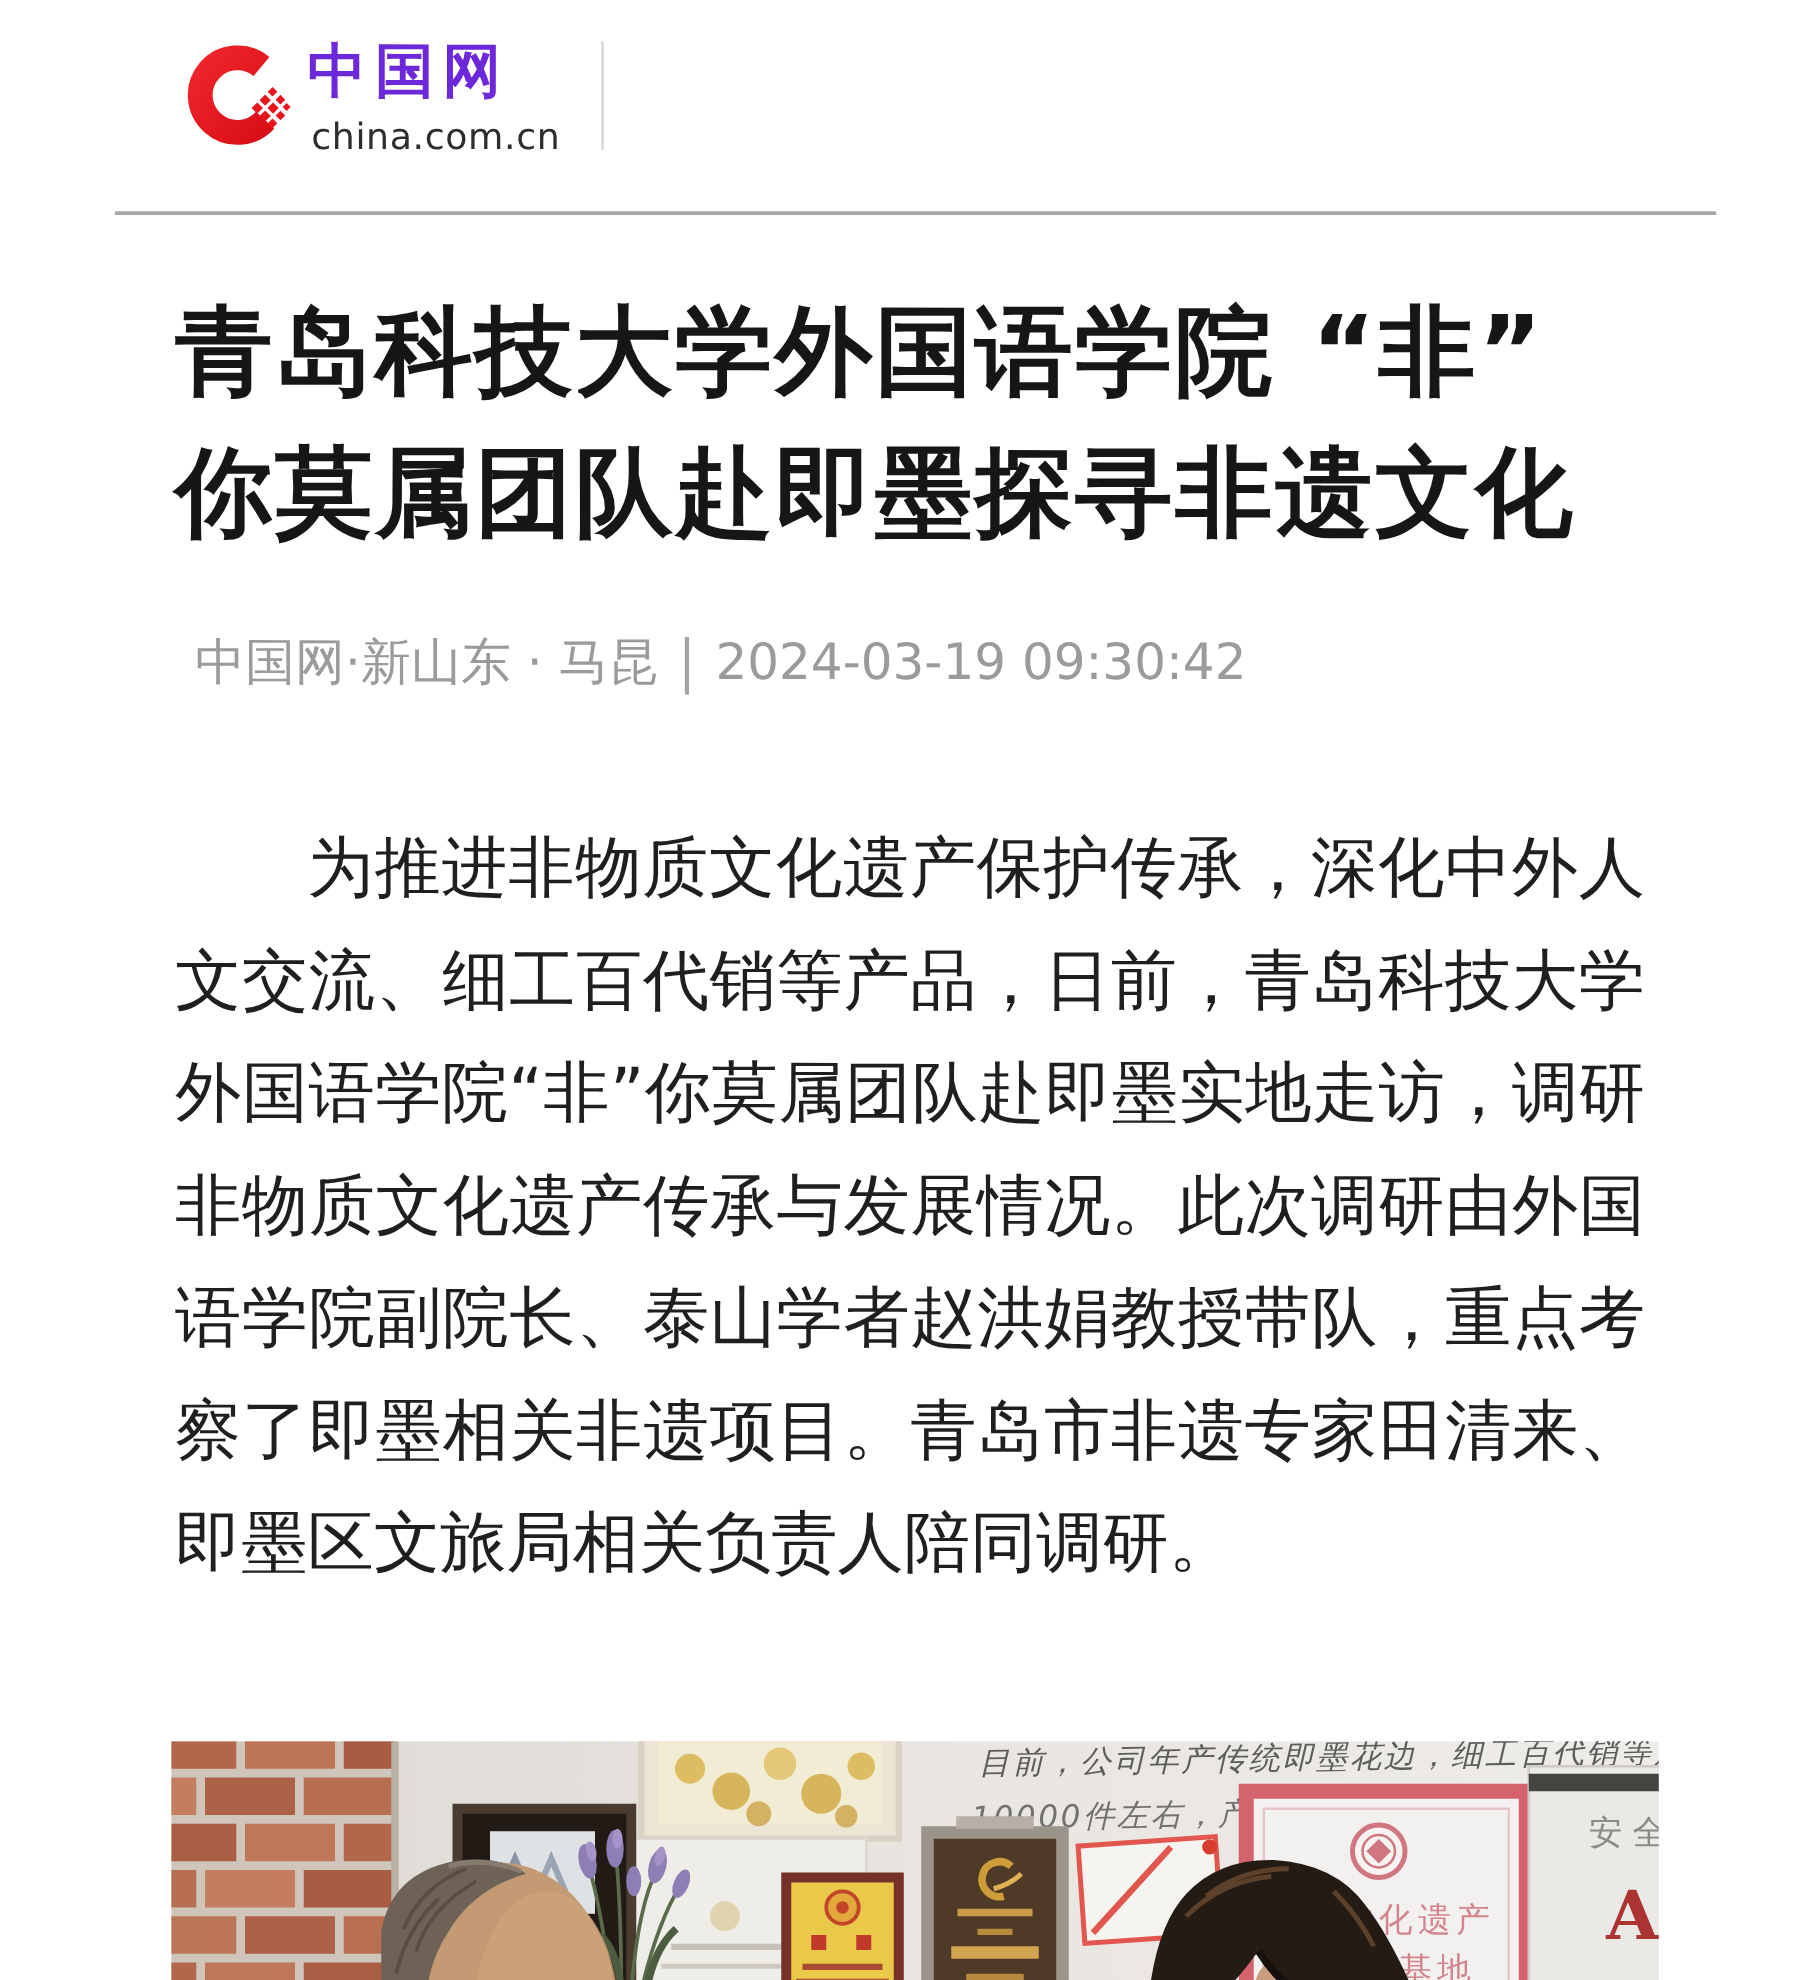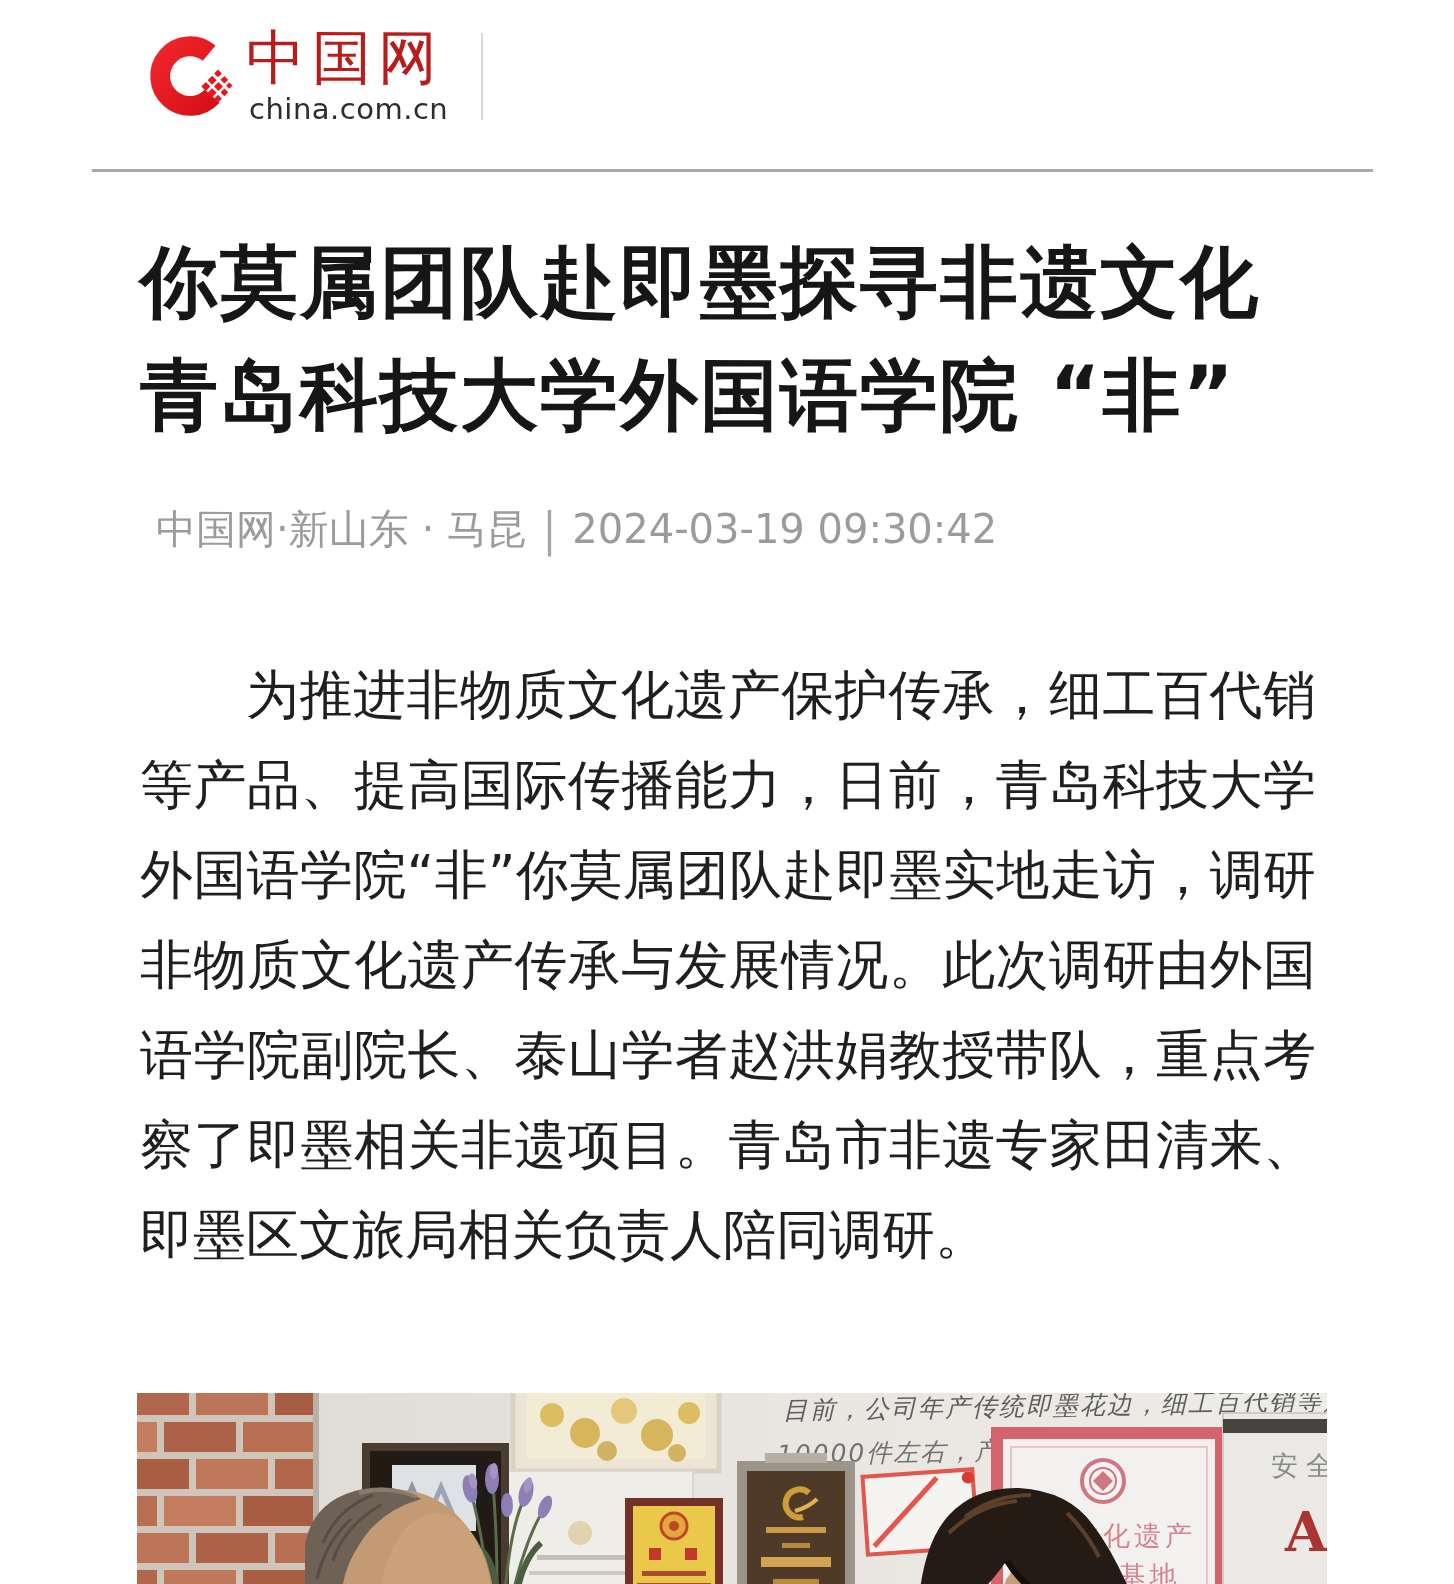--- a/index.html
+++ b/index.html
@@ -6,22 +6,22 @@
   body{
     width:1454px;height:1584px;position:relative;overflow:hidden;
     background:#ffffff;
     font-family:"DejaVu Sans","Liberation Sans",sans-serif;
   }
   
   .site-header{position:absolute;left:0;top:0;width:1454px;height:168px;background:#fff;}
   .logo-link{position:absolute;left:143px;top:28px;width:360px;height:100px;display:block;text-decoration:none;cursor:pointer;}
   .logo-mark{position:absolute;left:0;top:2px;width:94px;height:94px;}
   .brand-cn{
-    position:absolute;left:103px;top:-2px;font-size:59px;font-weight:400;
-    color:#b91c1c;letter-spacing:7px;line-height:64px;white-space:nowrap;
+    position:absolute;left:103px;top:-2px;font-size:47px;font-weight:700;
+    color:#6d28d9;letter-spacing:7px;line-height:64px;white-space:nowrap;
   }
   .brand-domain{
     position:absolute;left:106px;top:64px;font-size:29px;font-weight:500;
     color:#2d2d2d;letter-spacing:0.5px;white-space:nowrap;text-align:right;
   }
   .logo-vdivider{position:absolute;left:481px;top:33px;width:2px;height:87px;background:#d8d8d8;}
   .header-rule{position:absolute;left:92px;top:169px;width:1281px;height:3px;background:#a8a8a8;}
   
   .article-title{
     position:absolute;left:140px;top:226px;width:1195px;
@@ -73,27 +73,27 @@
     </span>
     <span class="brand-cn">中国网</span>
     <span class="brand-domain">china.com.cn</span>
   </a>
   <span class="logo-vdivider"></span>
 </header>
 
 <div class="header-rule"></div>
 
 <h1 class="article-title">
+    <span class="tline">青岛科技大学外国语学院 “非”</span>
     <span class="tline">你莫属团队赴即墨探寻非遗文化</span>
-    <span class="tline">青岛科技大学外国语学院 “非”</span>
   </h1>
 
 <div class="article-byline"><span>中国网·新山东 · 马昆</span><span class="sep">|</span><span>2024-03-19 09:30:42</span></div>
 
-<p class="article-body">为推进非物质文化遗产保护传承，细工百代销等产品、提高国际传播能力，日前，青岛科技大学外国语学院“非”你莫属团队赴即墨实地走访，调研非物质文化遗产传承与发展情况。此次调研由外国语学院副院长、泰山学者赵洪娟教授带队，重点考察了即墨相关非遗项目。青岛市非遗专家田清来、即墨区文旅局相关负责人陪同调研。</p>
+<p class="article-body">为推进非物质文化遗产保护传承，深化中外人文交流、细工百代销等产品，日前，青岛科技大学外国语学院“非”你莫属团队赴即墨实地走访，调研非物质文化遗产传承与发展情况。此次调研由外国语学院副院长、泰山学者赵洪娟教授带队，重点考察了即墨相关非遗项目。青岛市非遗专家田清来、即墨区文旅局相关负责人陪同调研。</p>
 
 <div class="article-photo">
 <svg width="1190" height="200" viewBox="0 0 1190 200">
   <defs>
     <linearGradient id="wallg" x1="0" y1="0" x2="1" y2="0">
       <stop offset="0" stop-color="#ddd9d3"></stop>
       <stop offset="0.55" stop-color="#e9e6e1"></stop>
       <stop offset="1" stop-color="#eeece8"></stop>
     </linearGradient>
     <clipPath id="brickclip">

